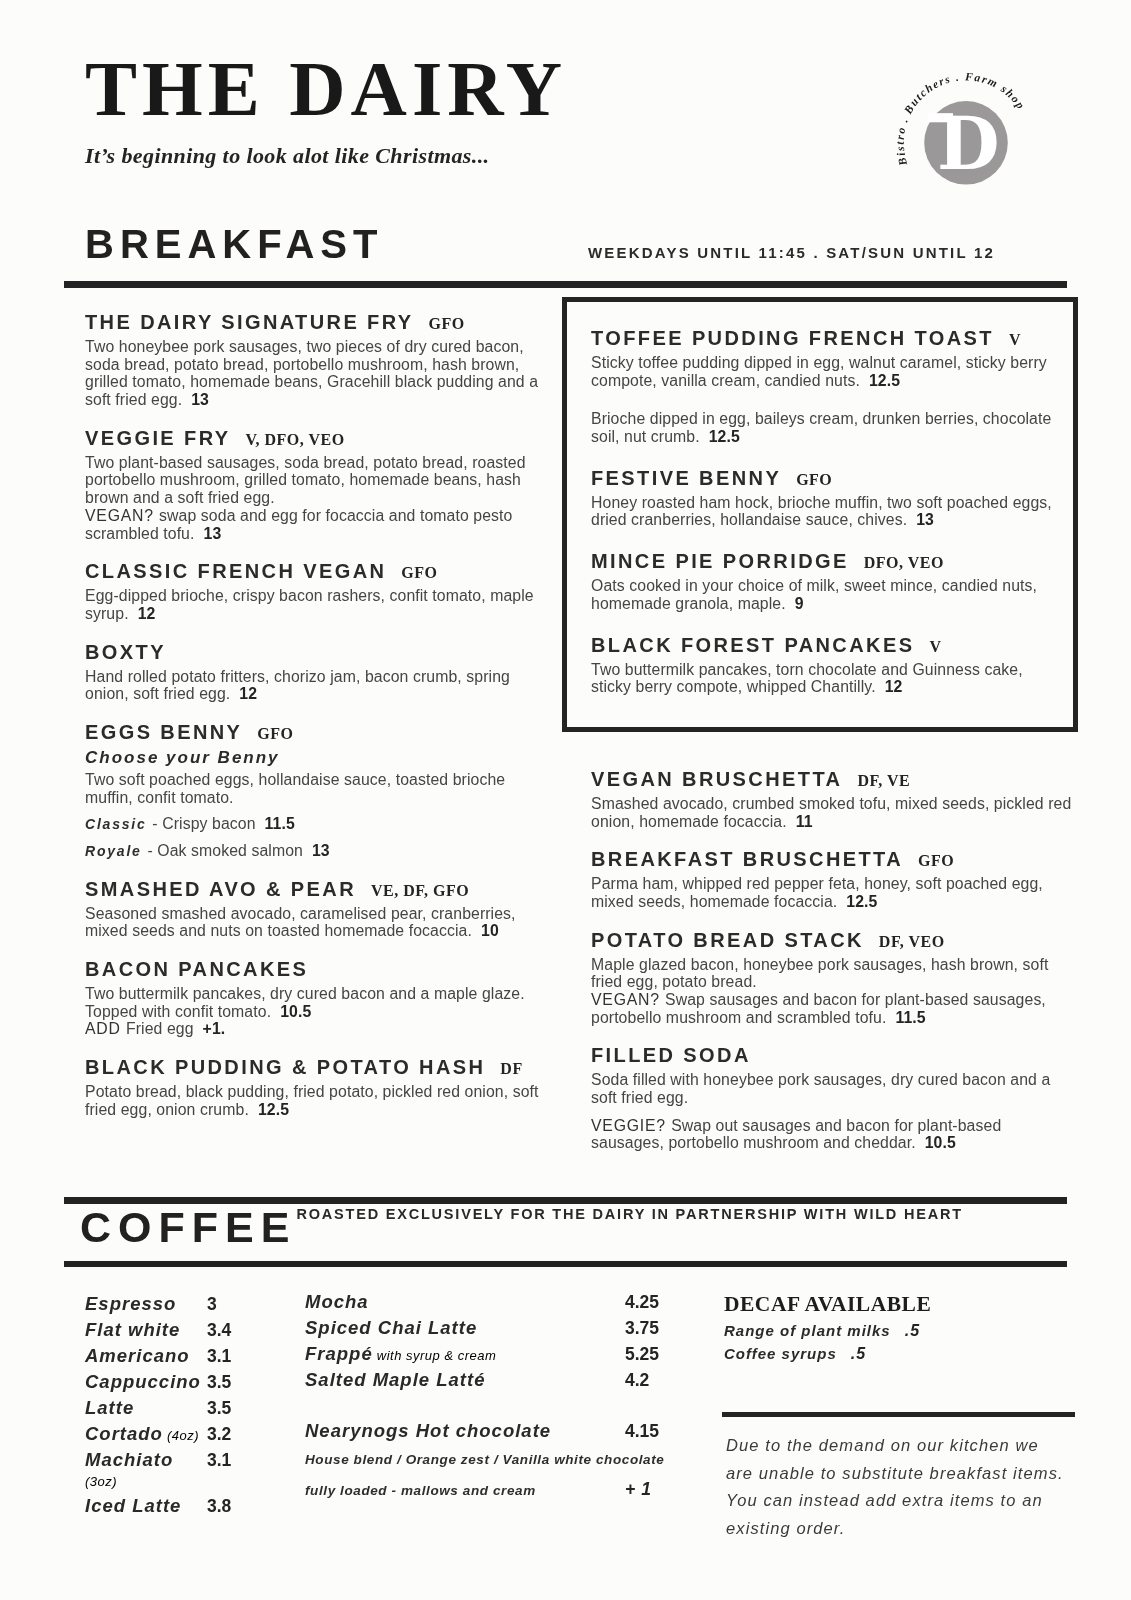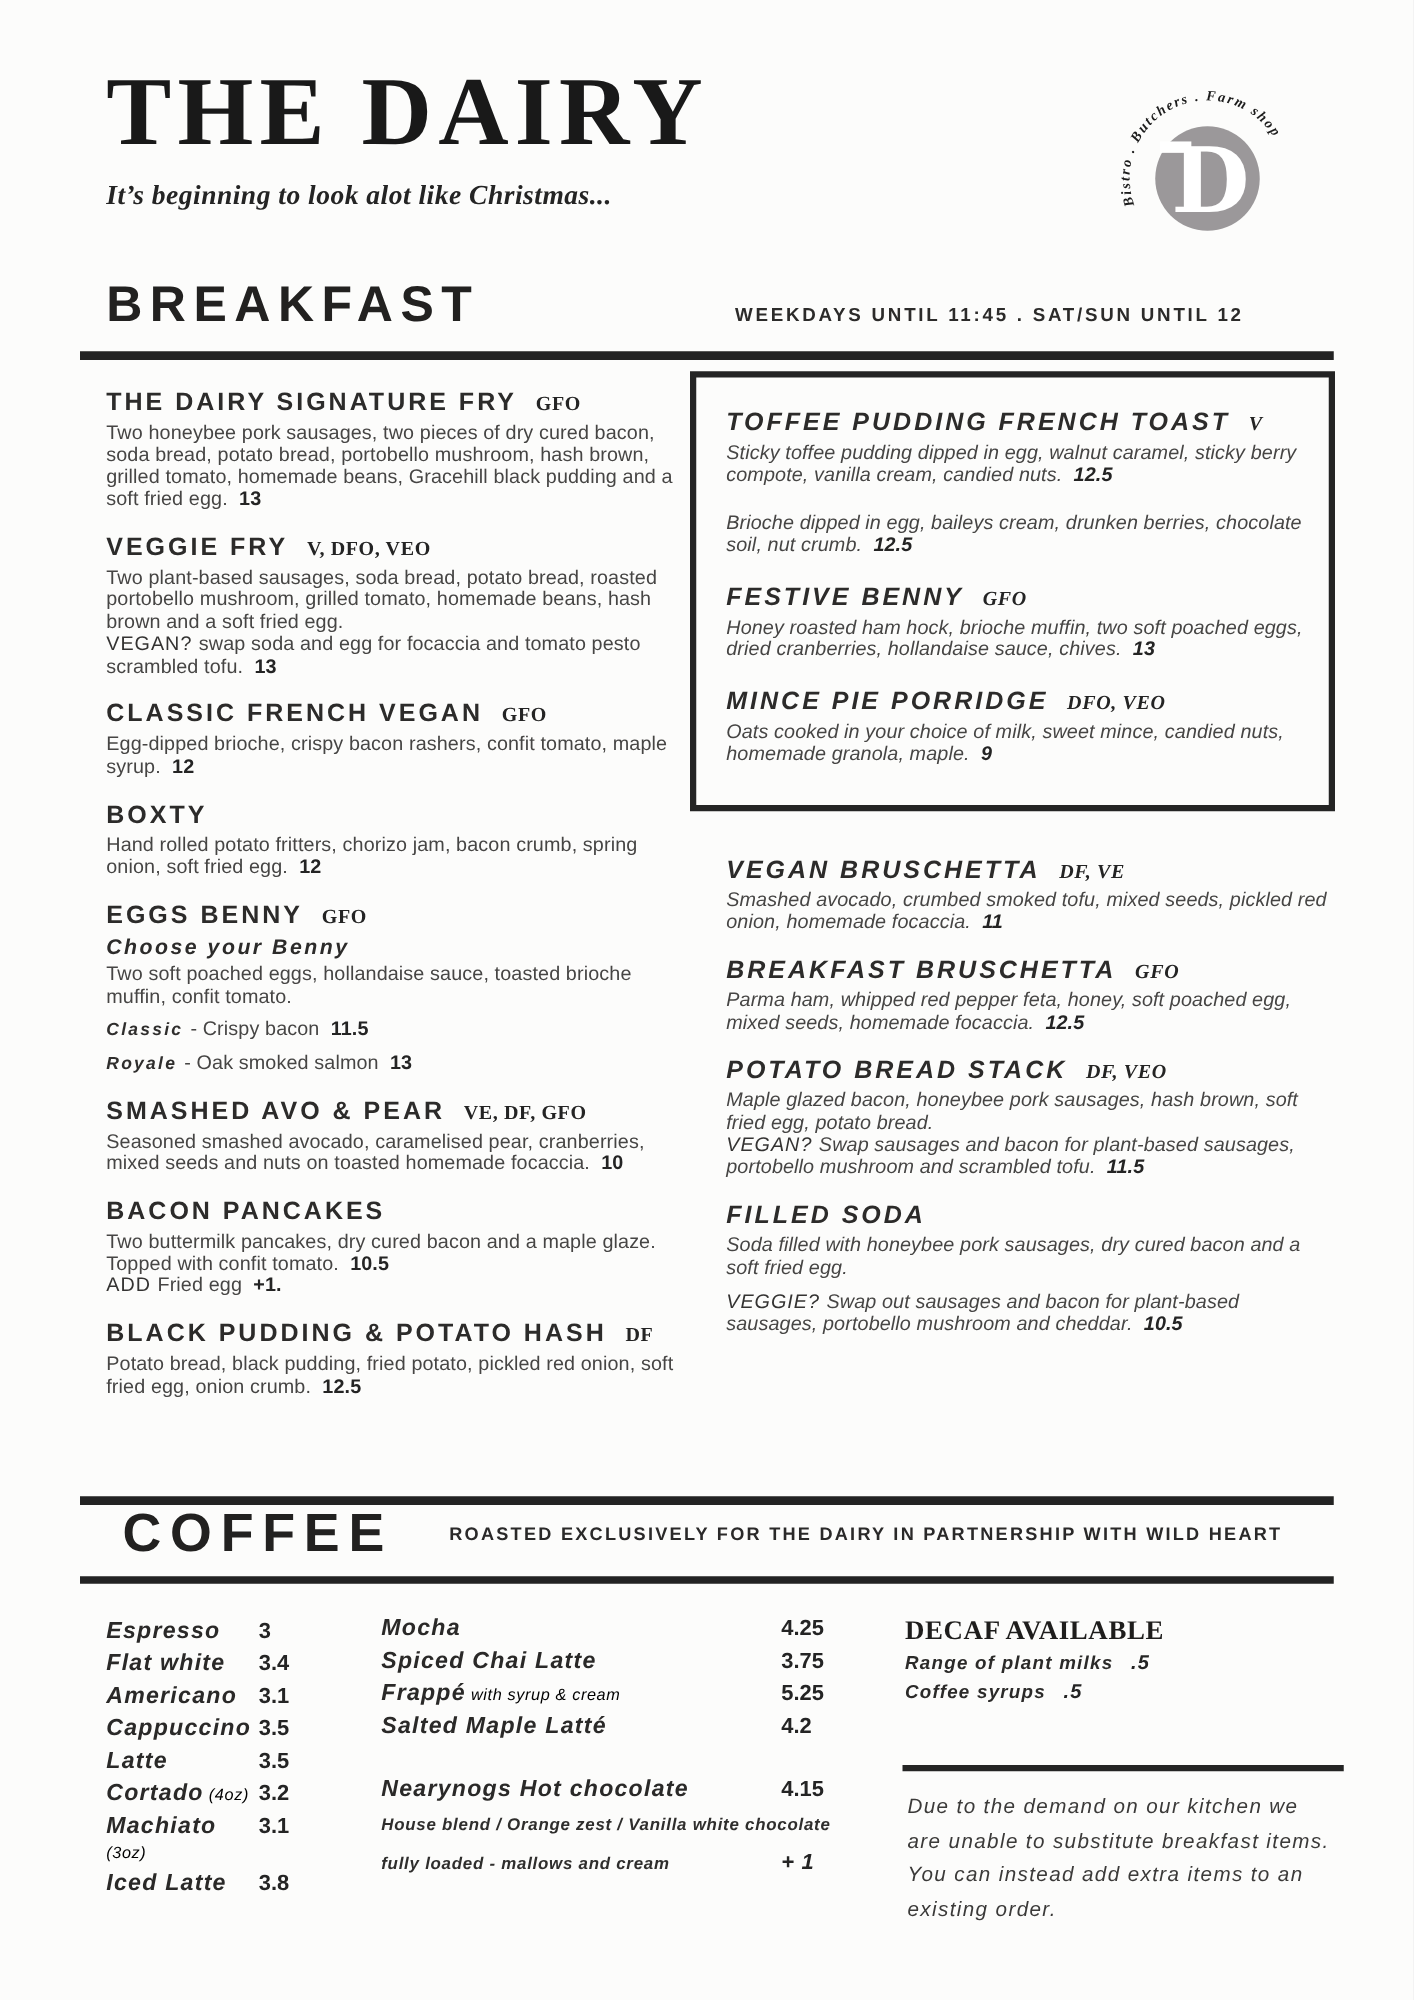--- a/index.html
+++ b/index.html
@@ -28,39 +28,39 @@
   .rule-bf { top:281px; height:7px; }
   .rule-cf-top { top:1197px; height:7px; }
   .rule-cf-bot { top:1261px; height:6px; }
   
   .bf-head { position:absolute; left:85px; right:64px; top:224px; display:flex; align-items:baseline; }
   .bf-head h2 { margin:0; font-weight:700; font-size:40px; line-height:1; letter-spacing:6px; color:#222120; }
   .hours { margin-left:auto; margin-right:72px; font-weight:700; font-size:15px; letter-spacing:2.2px; color:#2c2b2a; }
   
   .bf-cols { position:absolute; left:85px; top:297px; width:993px; }
   .col-left { position:absolute; left:0; top:14px; width:462px; }
-  .col-right { position:absolute; left:467px; top:0; width:516px;font-style:italic; }
+  .col-right { position:absolute; left:477px; top:0; width:516px; }
   .boxed { border:5px solid #242424; padding:25px 16px 10px 24px; }
   .below-box { margin-left:29px; margin-top:36px; }
   .item { margin-bottom:18px; }
   .boxed .item { margin-bottom:21px; }
   .item-head { margin-bottom:4px; }
   .item-name { font-weight:700; font-size:20px; letter-spacing:2.4px; color:#2c2b2a; }
   .item-tags { font-family:"Liberation Serif", serif; font-weight:700; font-size:16px;
     letter-spacing:0.5px; margin-left:15px; color:#242424; }
   .line { font-size:15.8px; line-height:1.12; color:#464544; letter-spacing:0.1px; }
   .line .pre { letter-spacing:0.8px; color:#343332; }
   .line .ital { font-style:italic; font-weight:700; font-size:14px; letter-spacing:1.8px; color:#2f2e2d; }
   .line .price { font-weight:700; color:#242424; padding-left:9px; }
   .line.sub { font-style:italic; font-weight:700; font-size:17px; letter-spacing:2px;
     color:#2c2b2a; margin-bottom:4px; }
   .line.opt { margin-top:9px; }
   .line.gap { margin-top:10px; }
   
-  .cf-head { position:absolute; left:98px; right:64px; top:1206px; display:flex; align-items:center; gap:45px; }
+  .cf-head { position:absolute; left:80px; right:64px; top:1206px; display:flex; align-items:flex-start; }
   .cf-head h2 { margin:0; font-weight:700; font-size:43px; line-height:1; letter-spacing:7px; color:#222120; }
   .cf-sub { font-weight:700; font-size:14.5px; letter-spacing:1.8px; color:#2a2929; }
   .cf-c1 { position:absolute; left:85px; top:1294px; width:218px; }
   .cf-c2 { position:absolute; left:305px; top:1292px; width:365px; }
   .cf-c3 { position:absolute; left:712px; top:1292px; width:363px; height:308px; }
   .cf-row { display:grid; grid-template-columns:122px auto; align-items:baseline; margin-bottom:5px; }
   .cf-row2 { display:grid; grid-template-columns:320px auto; align-items:baseline; margin-bottom:5px; }
   .cf-name { font-style:italic; font-weight:700; font-size:18.5px; line-height:1.1; letter-spacing:1px; color:#2a2928; }
   .cf-note { font-style:italic; font-weight:400; font-size:13px; letter-spacing:0.5px; color:#000000; }
   .cf-price { font-weight:700; font-size:17.5px; color:#242424; }
@@ -160,20 +160,24 @@
             <div class="line"><span class="txt">Brioche dipped in egg, baileys cream, drunken berries, chocolate soil, nut crumb.</span><span class="price">12.5</span></div>
           </div>
           <div class="item">
             <div class="item-head"><span class="item-name">FESTIVE BENNY</span><span class="item-tags">GFO</span></div>
             <div class="line"><span class="txt">Honey roasted ham hock, brioche muffin, two soft poached eggs, dried cranberries, hollandaise sauce, chives.</span><span class="price">13</span></div>
           </div>
           <div class="item">
             <div class="item-head"><span class="item-name">MINCE PIE PORRIDGE</span><span class="item-tags">DFO, VEO</span></div>
             <div class="line"><span class="txt">Oats cooked in your choice of milk, sweet mince, candied nuts, homemade granola, maple.</span><span class="price">9</span></div>
           </div>
+          <div class="item">
+            <div class="item-head"><span class="item-name">BLACK FOREST PANCAKES</span><span class="item-tags">V</span></div>
+            <div class="line"><span class="txt">Two buttermilk pancakes, torn chocolate and Guinness cake, sticky berry compote, whipped Chantilly.</span><span class="price">12</span></div>
+          </div>
         </div>
       <div class="below-box" id="bf-right">
           <div class="item">
             <div class="item-head"><span class="item-name">VEGAN BRUSCHETTA</span><span class="item-tags">DF, VE</span></div>
             <div class="line"><span class="txt">Smashed avocado, crumbed smoked tofu, mixed seeds, pickled red onion, homemade focaccia.</span><span class="price">11</span></div>
           </div>
           <div class="item">
             <div class="item-head"><span class="item-name">BREAKFAST BRUSCHETTA</span><span class="item-tags">GFO</span></div>
             <div class="line"><span class="txt">Parma ham, whipped red pepper feta, honey, soft poached egg, mixed seeds, homemade focaccia.</span><span class="price">12.5</span></div>
           </div>

